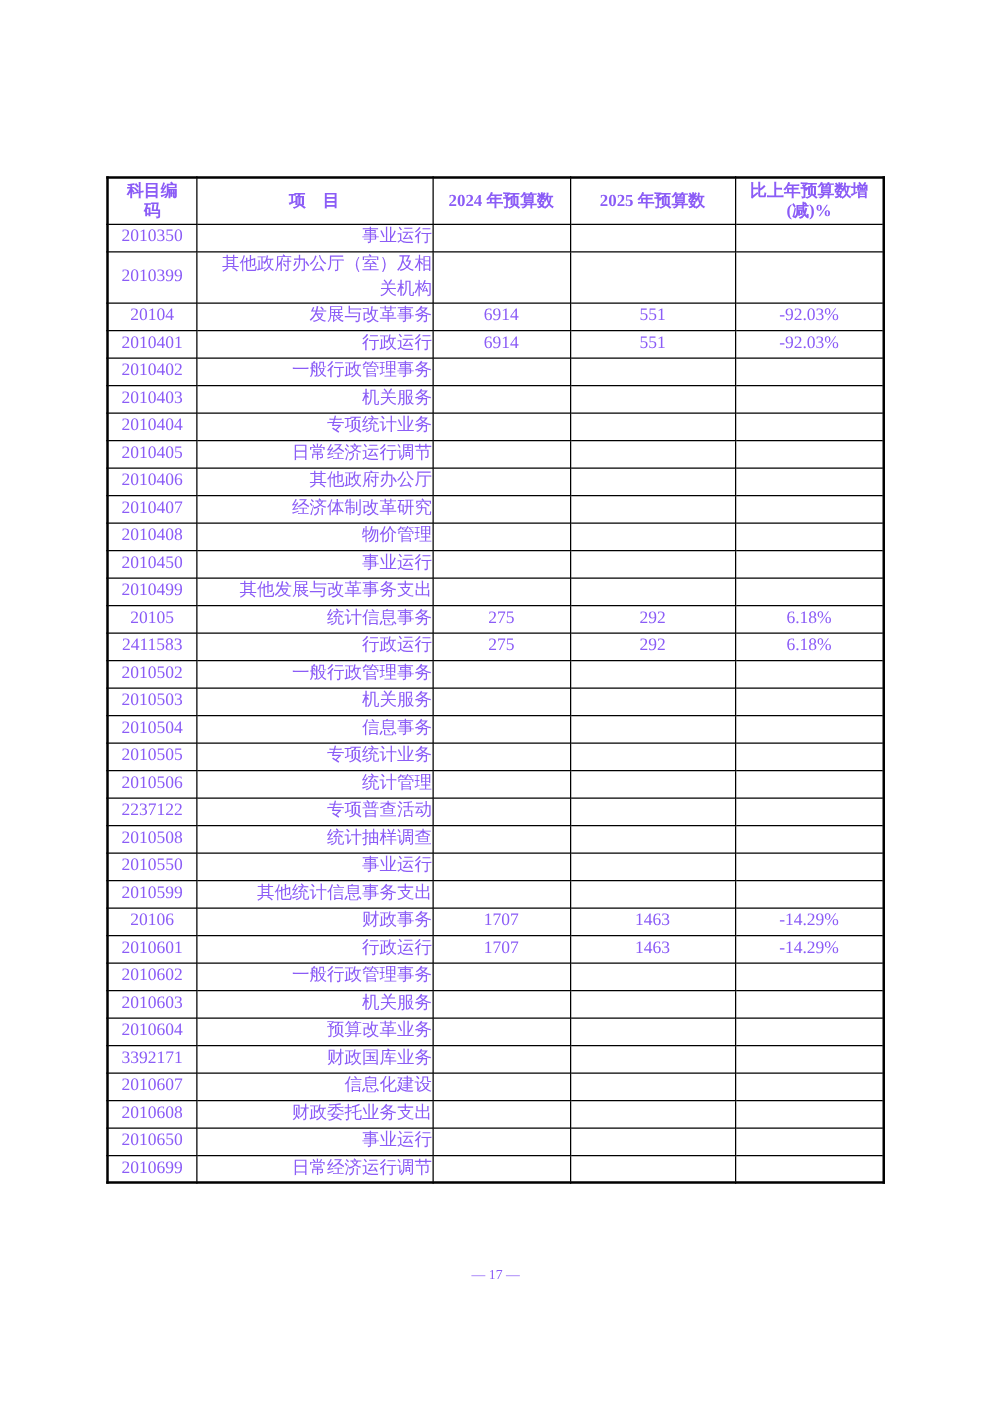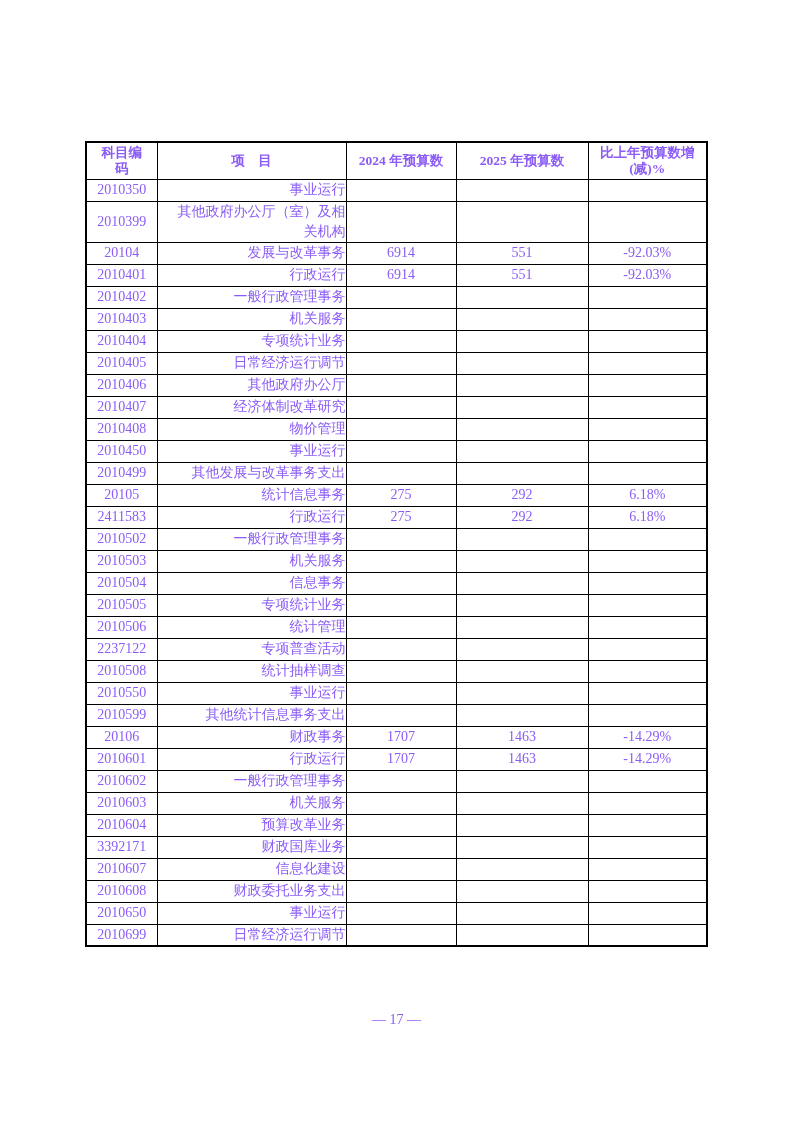--- a/index.html
+++ b/index.html
@@ -60,21 +60,21 @@
   }
   .cell-num {
     text-align: center;
   }
   .page-number {
     position: absolute;
     left: 0;
     right: 0;
     top: 1011px;
     text-align: center;
-    font-size: 14px;
+    font-size: 11px;
     line-height: 18px;
   }
 </style>
 </head>
 <body>
 
 <div class="page">
 
   <table class="budget-table">
     <colgroup>

